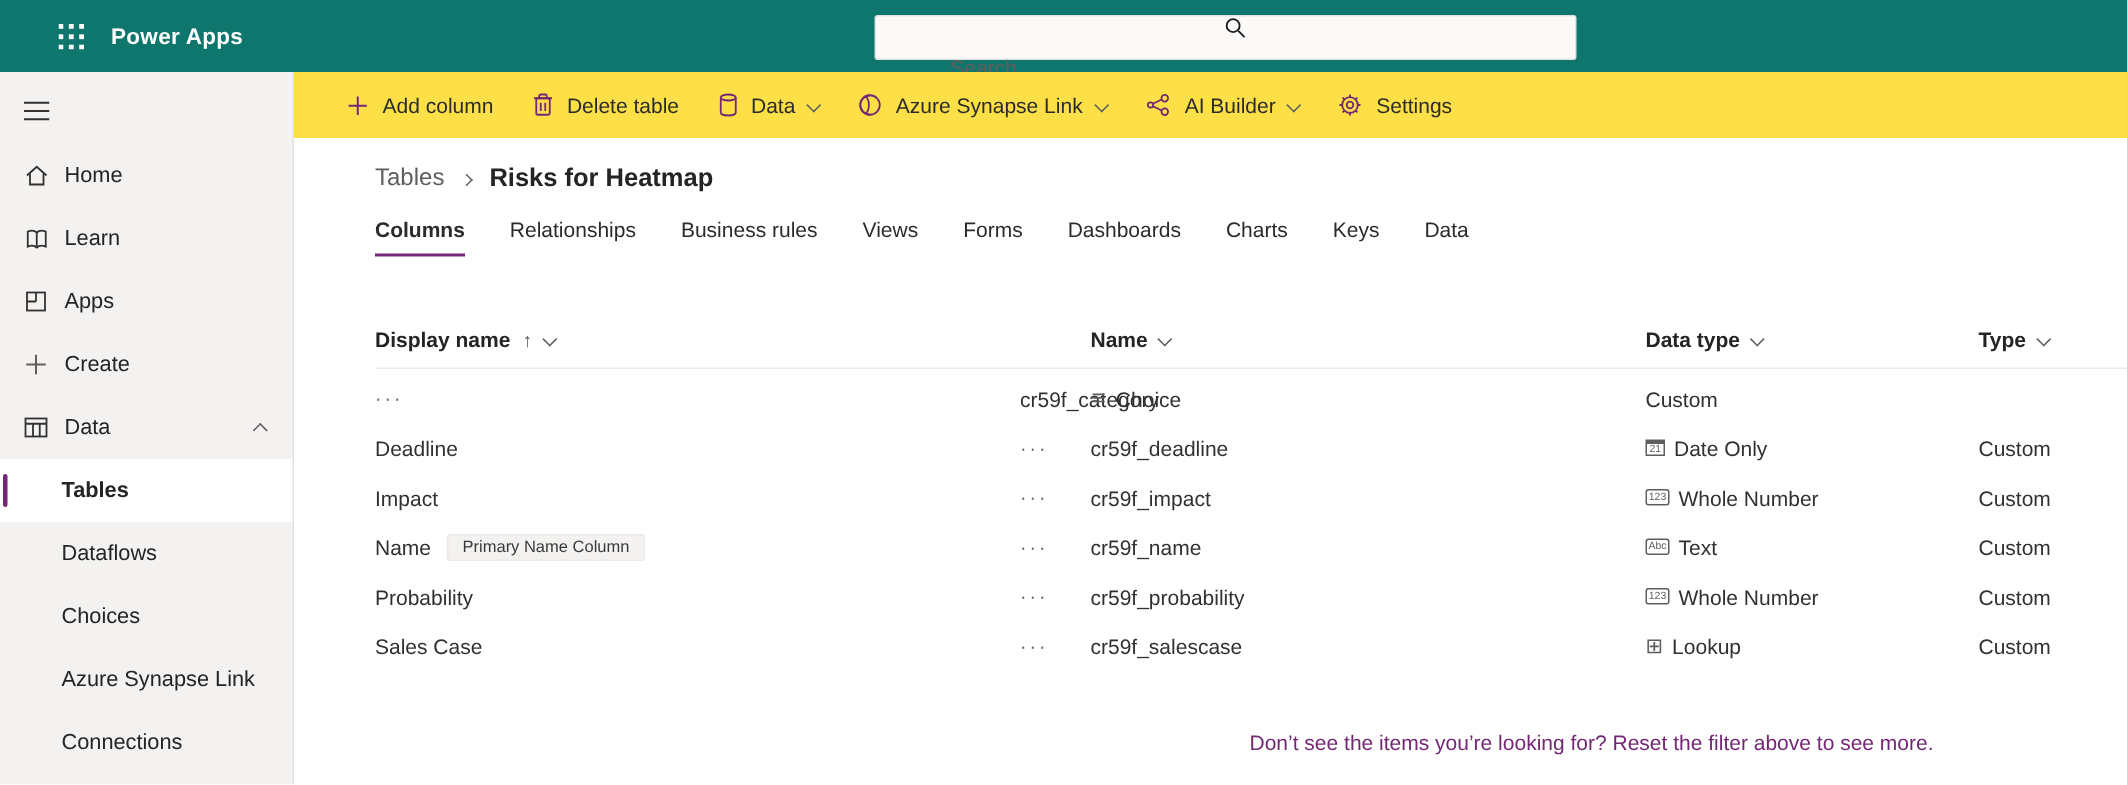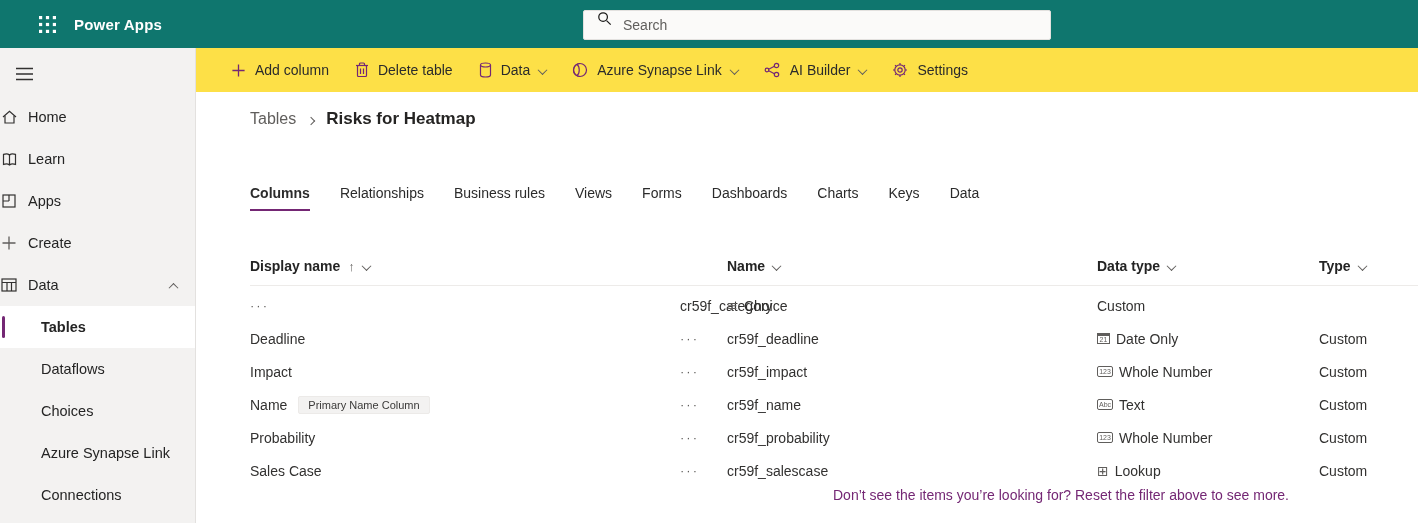--- a/index.html
+++ b/index.html
@@ -6,31 +6,31 @@
   html,body { width:1418px; height:523px; overflow:hidden;
     font-family:"Liberation Sans","DejaVu Sans",sans-serif;
     background:#fff; color:#323130; }
 
   
   .topbar { height:48px; background:#0f766e; display:flex; align-items:center; position:relative;padding-left:24px; }
   .waffle-btn { width:46px; height:48px; display:flex; align-items:center; justify-content:center; cursor:pointer; }
   .brand { color:#fff; font-weight:700; font-size:15px; letter-spacing:.2px; margin-left:4px; }
   .searchbox { position:absolute; left:583px; top:10px; width:468px; height:30px;
     background:#fbfaf9; border:1px solid #e3e1df; border-radius:2px;
-    display:flex; padding-left:13px; gap:11px; }
+    display:flex; align-items:center; padding-left:13px; gap:11px;flex-direction:column; }
   .searchbox input { border:none; outline:none; background:transparent; font-size:14px;
     color:#323130; width:380px; font-family:inherit; }
   .searchbox input::placeholder { color:#605e5c; }
 
   
   .shell { display:flex; height:475px; }
   .sidebar { width:196px; background:#f3f2f1; border-right:1px solid #e3e1df; flex-shrink:0; }
   .burger { margin:12px 0 4px 0; width:48px; height:28px; display:flex; align-items:center;
     justify-content:center; cursor:pointer; }
-  .nav-item { height:42px; display:flex; align-items:center; gap:10px;
+  .nav-item { height:42px; display:flex; align-items:center; padding-left:15px; gap:10px;
     font-size:14.5px; color:#242424; cursor:pointer; }
   .nav-icon { width:18px; display:flex; justify-content:center; }
   .nav-item .chev-wrap { margin-left:auto; margin-right:18px; }
   .sub-item { height:42px; display:flex; align-items:center; padding-left:41px;
     font-size:14.5px; color:#242424; cursor:pointer; position:relative; }
   .sub-item.selected { background:#fff; font-weight:700; }
   .sub-item.selected::before { content:""; position:absolute; left:2px; top:10px; bottom:10px;
     width:3px; border-radius:2px; background:#742774; }
 
   
@@ -46,21 +46,21 @@
     transform:rotate(45deg) translate(-1px,-1px); }
   .chev.up { transform:rotate(225deg) translate(-1px,-1px); }
   .chev.right { transform:rotate(-45deg); width:6px; height:6px; }
 
   .content { padding-left:54px; }
   .breadcrumb { margin-top:17px; display:flex; align-items:center; gap:12px; }
   .bc-parent { font-size:16px; color:#605e5c; cursor:pointer; }
   .bc-current { font-size:17px; font-weight:700; color:#252423; }
 
   .tabs { margin-top:16px; display:flex; gap:30px; font-size:14px; }
-  .tab { padding-bottom:8px; border-bottom:2px solid transparent; cursor:pointer; color:#2b2b2b;margin-top:40px; }
+  .tab { padding-bottom:8px; border-bottom:2px solid transparent; cursor:pointer; color:#2b2b2b; }
   .tab.selected { font-weight:700; border-bottom-color:#742774; }
 
   .grid { display:grid; grid-template-columns:430px 47px 370px 222px 1fr; align-items:center; }
   .grid-header { margin-top:47px; font-size:14px; font-weight:700; color:#242424;
     padding-bottom:11px; border-bottom:1px solid #edebe9; width:1168px; }
   .hdr-cell { display:flex; align-items:center; gap:8px; cursor:pointer; }
   .sort-arrow { color:#605e5c; font-weight:400; font-size:13px; }
   .table-body { margin-top:3px; }
   .grid-row { height:33px; font-size:14px; color:#323130; cursor:pointer; }
   .cell-display { display:flex; align-items:center; }

